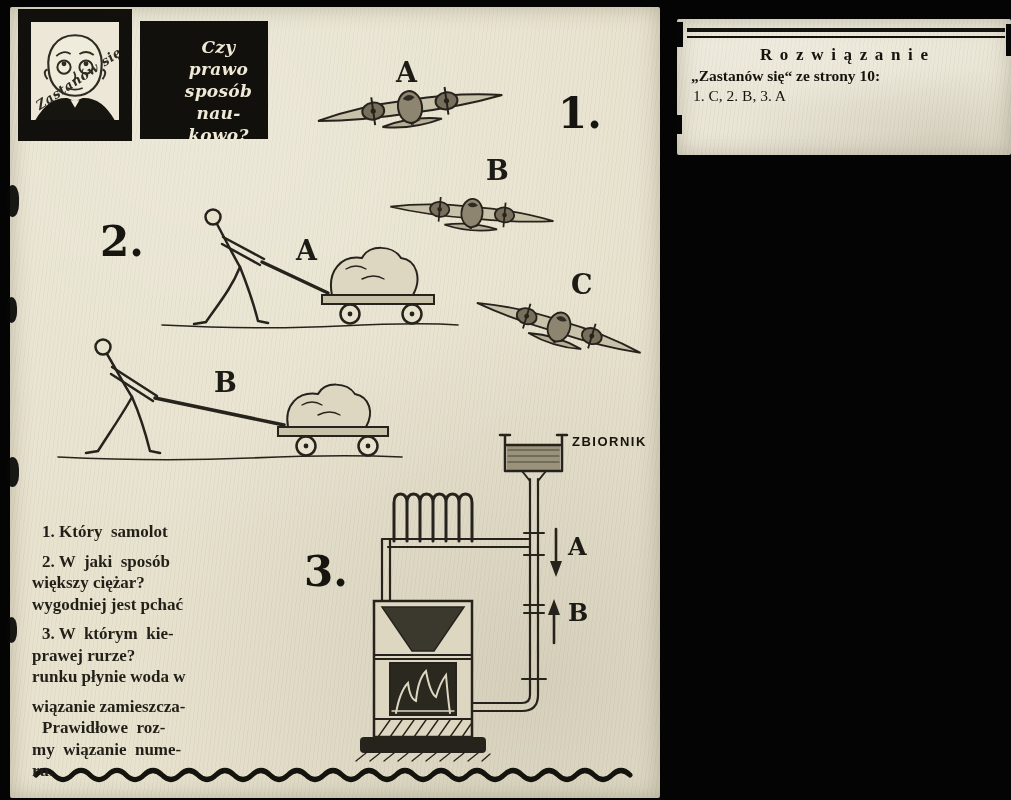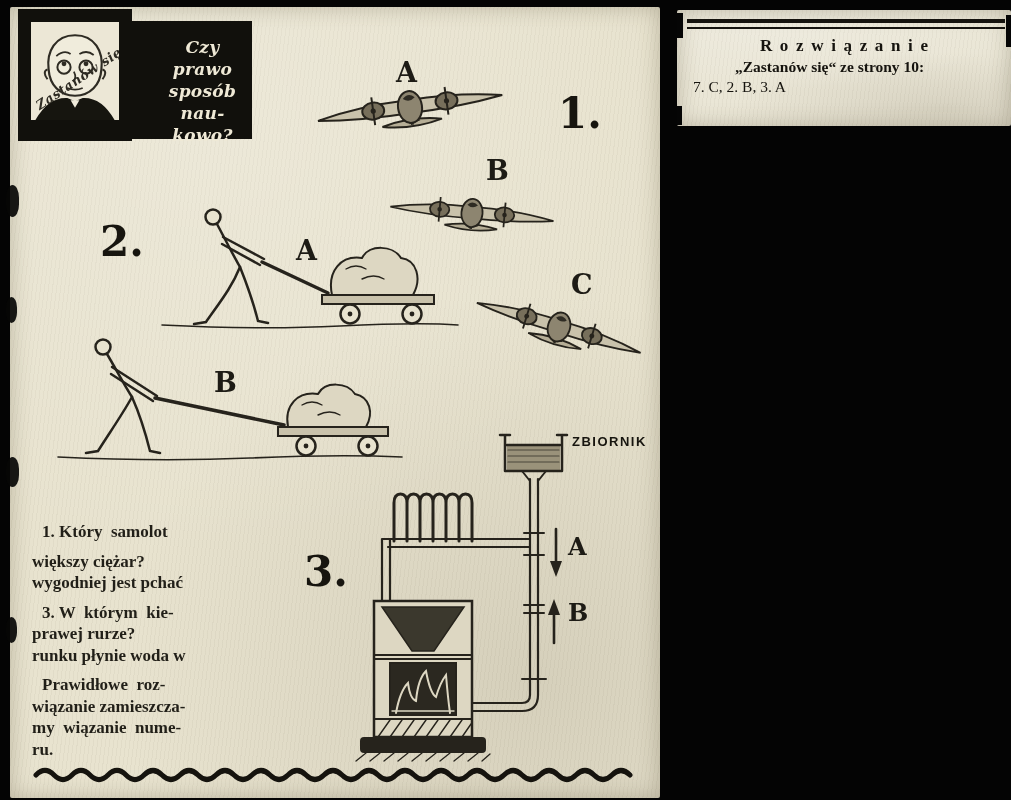--- a/index.html
+++ b/index.html
@@ -13,40 +13,40 @@
     background:
       radial-gradient(120% 90% at 30% 15%, rgba(255,255,255,0.20), transparent 60%),
       radial-gradient(90% 70% at 80% 85%, rgba(100,90,65,0.14), transparent 70%),
       repeating-linear-gradient(97deg, rgba(90,80,60,0.05) 0 1px, transparent 1px 4px),
       #e8e3cf;
     box-shadow: inset 0 0 22px rgba(70,58,32,0.28);
     border-radius:2px;
     color:#211f18;
   }
   .paper-left  { left:10px; top:7px; width:650px; height:791px; }
-  .paper-right { left:677px; top:10px; width:334px; height:116px; background-color:#eae6d6; }
+  .paper-right { left:677px; top:19px; width:334px; height:136px; background-color:#eae6d6; }
 
   .edge-blot { position:absolute; background:#060605; border-radius:50% / 40%; opacity:.92; }
   .b1 { left:-4px; top:178px; width:13px; height:32px; }
   .b2 { left:-4px; top:290px; width:11px; height:26px; }
   .b3 { left:-4px; top:450px; width:13px; height:30px; }
   .b4 { left:-4px; top:610px; width:11px; height:26px; }
 
   
   .badge { position:absolute; left:8px; top:2px; width:114px; height:132px; background:#11100c; }
   .badge-photo { position:absolute; left:13px; top:13px; width:88px; height:98px; background:#ece7d6; overflow:hidden; }
   .badge-caption {
     position:absolute; left:-6px; top:50px; width:108px; text-align:center;
     transform:rotate(-34deg); transform-origin:50% 50%;
     font:italic 700 13px/14px "DejaVu Serif", serif; color:#2e2b23; letter-spacing:.5px;
     pointer-events:none;
   }
 
   
-  .title-box { position:absolute; left:114px; top:14px; width:128px; height:118px; background:#11100c; padding-top:15px; box-sizing:border-box;padding-left:29px; }
+  .title-box { position:absolute; left:130px; top:14px; width:128px; height:118px; background:#11100c; padding-top:15px; box-sizing:border-box;padding-left:29px; }
   .title-line { text-align:center; font:italic 700 17px/22px "DejaVu Serif", serif; color:#efe9d6; letter-spacing:.3px; }
 
   .big-num { position:absolute; font:700 42px/1 "DejaVu Serif", serif; color:#17150f; }
   .num-1 { left:548px; top:86px; }
   .num-2 { left:90px;  top:214px; }
   .num-3 { left:294px; top:544px; }
 
   .fig-label { position:absolute; font:700 27px/1 "DejaVu Serif", serif; color:#1d1b15; }
   .label-plane-a { left:386px; top:52px; }
   .label-plane-b { left:476px; top:150px; }
@@ -62,21 +62,21 @@
   .questions { position:absolute; left:22px; top:514px; width:244px; font:700 17px/21.5px "Liberation Serif", serif; color:#211f18; }
   .para { margin:0 0 8px 0; }
   .qline { white-space:pre; }
   .qline.first { padding-left:10px; }
 
   
   .rule { position:absolute; left:10px; right:6px; background:#15130e; }
   .rule-a { top:9px; height:4px; }
   .rule-b { top:17px; height:2px; }
   .sol-title   { position:absolute; left:0; right:0; top:27px; text-align:center; font:700 17px/1 "Liberation Serif", serif; letter-spacing:.45em; text-indent:.45em; color:#15130e; }
-  .sol-ref     { position:absolute; left:14px; top:49px; font:700 15.5px/1 "Liberation Serif", serif; color:#15130e;margin-left:44px; }
+  .sol-ref     { position:absolute; left:14px; top:49px; font:700 15.5px/1 "Liberation Serif", serif; color:#15130e; }
   .sol-answers { position:absolute; left:16px; top:69px; font:400 15.5px/1 "Liberation Serif", serif; color:#15130e; }
   .mark { position:absolute; background:#050505; }
   .mark-tl { left:0; top:3px;  width:6px; height:25px; }
   .mark-bl { left:0; top:96px; width:5px; height:19px; }
   .mark-tr { right:0; top:5px; width:5px; height:32px; }
 </style>
 </head>
 <body>
 
 <div class="stage">
@@ -224,41 +224,42 @@
     <div class="fig-label label-cart-b">B</div>
     <div class="fig-label label-flow-a">A</div>
     <div class="fig-label label-flow-b">B</div>
     <div class="tank-label">ZBIORNIK</div>
 
     <div class="questions">
       <div class="para">
         <div class="qline first">1. Który  samolot</div>
       </div>
       <div class="para">
+        <div class="qline first">2. W  jaki  sposób</div>
         <div class="qline">większy ciężar?</div>
         <div class="qline">wygodniej jest pchać</div>
       </div>
       <div class="para">
         <div class="qline first">3. W  którym  kie-</div>
         <div class="qline">prawej rurze?</div>
         <div class="qline">runku płynie woda w</div>
       </div>
       <div class="para">
+        <div class="qline">wiązanie zamieszcza-</div>
         <div class="qline first">Prawidłowe  roz-</div>
-        <div class="qline">wiązanie zamieszcza-</div>
         <div class="qline">my  wiązanie  nume-</div>
         <div class="qline">ru.</div>
       </div>
     </div>
   </div>
 
   <div class="paper paper-right">
     <div class="rule rule-a"></div>
     <div class="rule rule-b"></div>
     <div class="sol-title">Rozwiązanie</div>
     <div class="sol-ref">„Zastanów się“ ze strony 10:</div>
-    <div class="sol-answers">7. C, 2. B, 3. A</div>
+    <div class="sol-answers">1. C, 2. B, 3. A</div>
     <div class="mark mark-tl"></div>
     <div class="mark mark-bl"></div>
     <div class="mark mark-tr"></div>
   </div>
 
 </div>
 
 </body></html>

